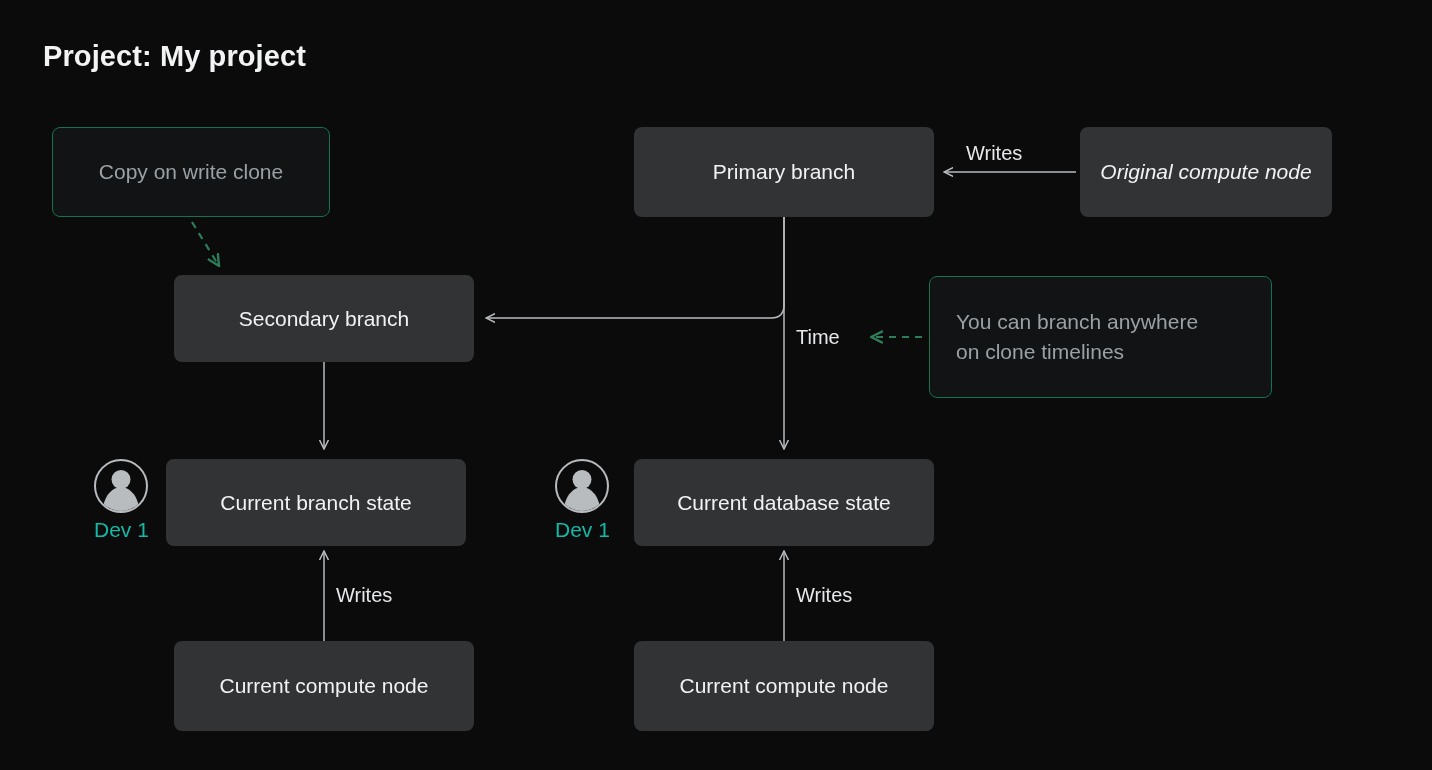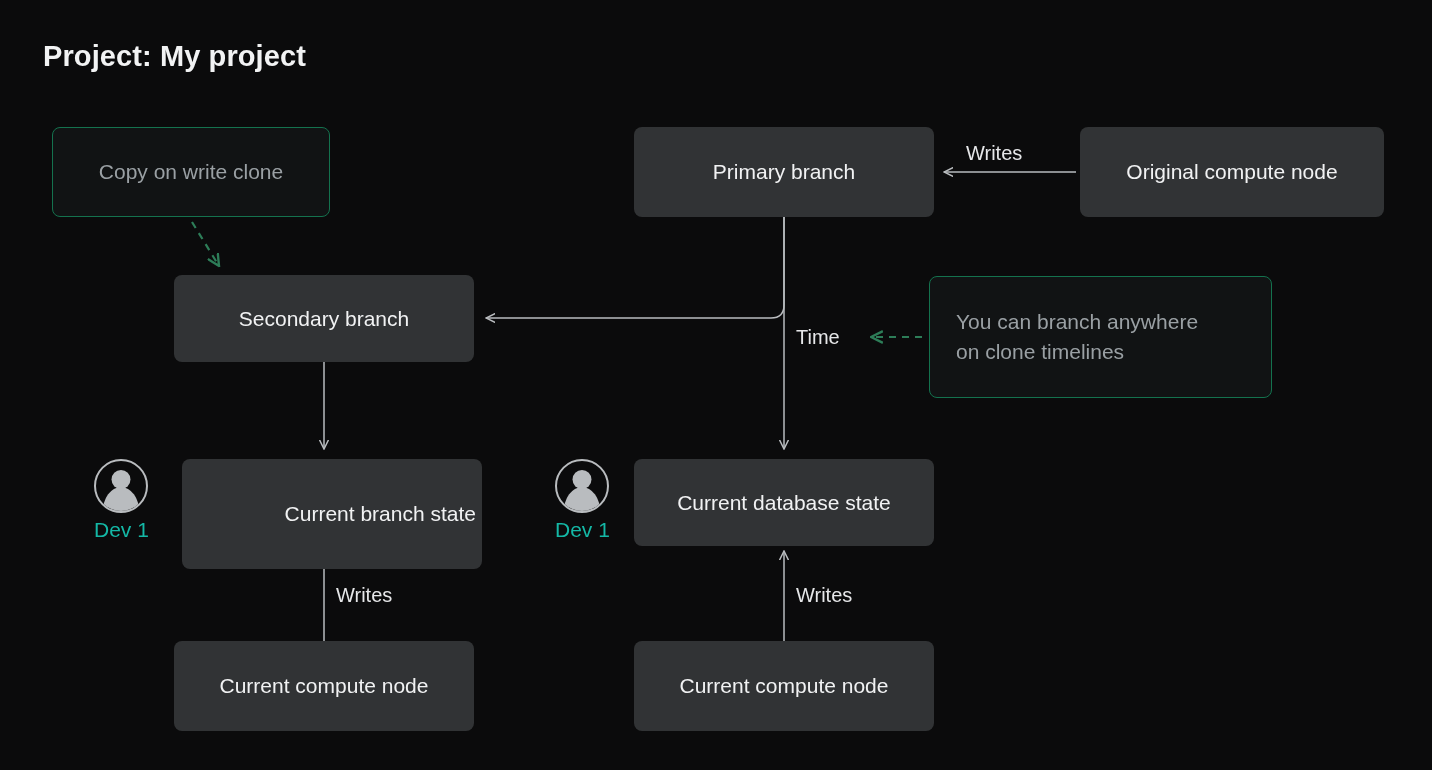--- a/index.html
+++ b/index.html
@@ -37,21 +37,21 @@
     box-sizing: border-box;
     background: #313335;
     border-radius: 8px;
     display: flex;
     align-items: center;
     justify-content: center;
     color: #f1f2f3;
     font-size: 21px;
     line-height: 1.3;
     text-align: center;
-    padding: 0 6px;
+    padding: 0 14px;
   }
   .callout {
     position: absolute;
     box-sizing: border-box;
     background: #111314;
     border: 1.6px solid #14724e;
     border-radius: 8px;
     color: #9aa0a4;
     font-size: 21px;
     line-height: 1.42;
@@ -145,21 +145,21 @@
   </svg>
 
   <div class="callout center" style="left:52px; top:127px; width:278px; height:90px;">
     <span>Copy on write clone</span>
   </div>
 
   <div class="node" style="left:634px; top:127px; width:300px; height:90px;">
     <span>Primary branch</span>
   </div>
 
-  <div class="node" style="left:1080px; top:127px; width:304px; height:90px;">
+  <div class="node" style="left:1080px; top:127px; width:252px; height:90px;font-style:italic;">
     <span>Original compute node</span>
   </div>
 
   <div class="edge-label" style="left:966px; top:142px;">Writes</div>
 
   <div class="node" style="left:174px; top:275px; width:300px; height:87px;">
     <span>Secondary branch</span>
   </div>
 
   <div class="edge-label" style="left:796px; top:326px;">Time</div>
@@ -180,21 +180,21 @@
   </div>
 
   <div class="avatar-group" style="left:555px; top:459px;">
     <div class="avatar-ring">
       <div class="avatar-head"></div>
       <div class="avatar-body"></div>
     </div>
     <div class="avatar-name">Dev 1</div>
   </div>
 
-  <div class="node" style="left:182px; top:459px; width:300px; height:110px;justify-content:flex-end;">
+  <div class="node" style="left:166px; top:459px; width:300px; height:87px;">
     <span>Current branch state</span>
   </div>
 
   <div class="node" style="left:634px; top:459px; width:300px; height:87px;">
     <span>Current database state</span>
   </div>
 
   <div class="edge-label" style="left:336px; top:584px;">Writes</div>
 
   <div class="edge-label" style="left:796px; top:584px;">Writes</div>

